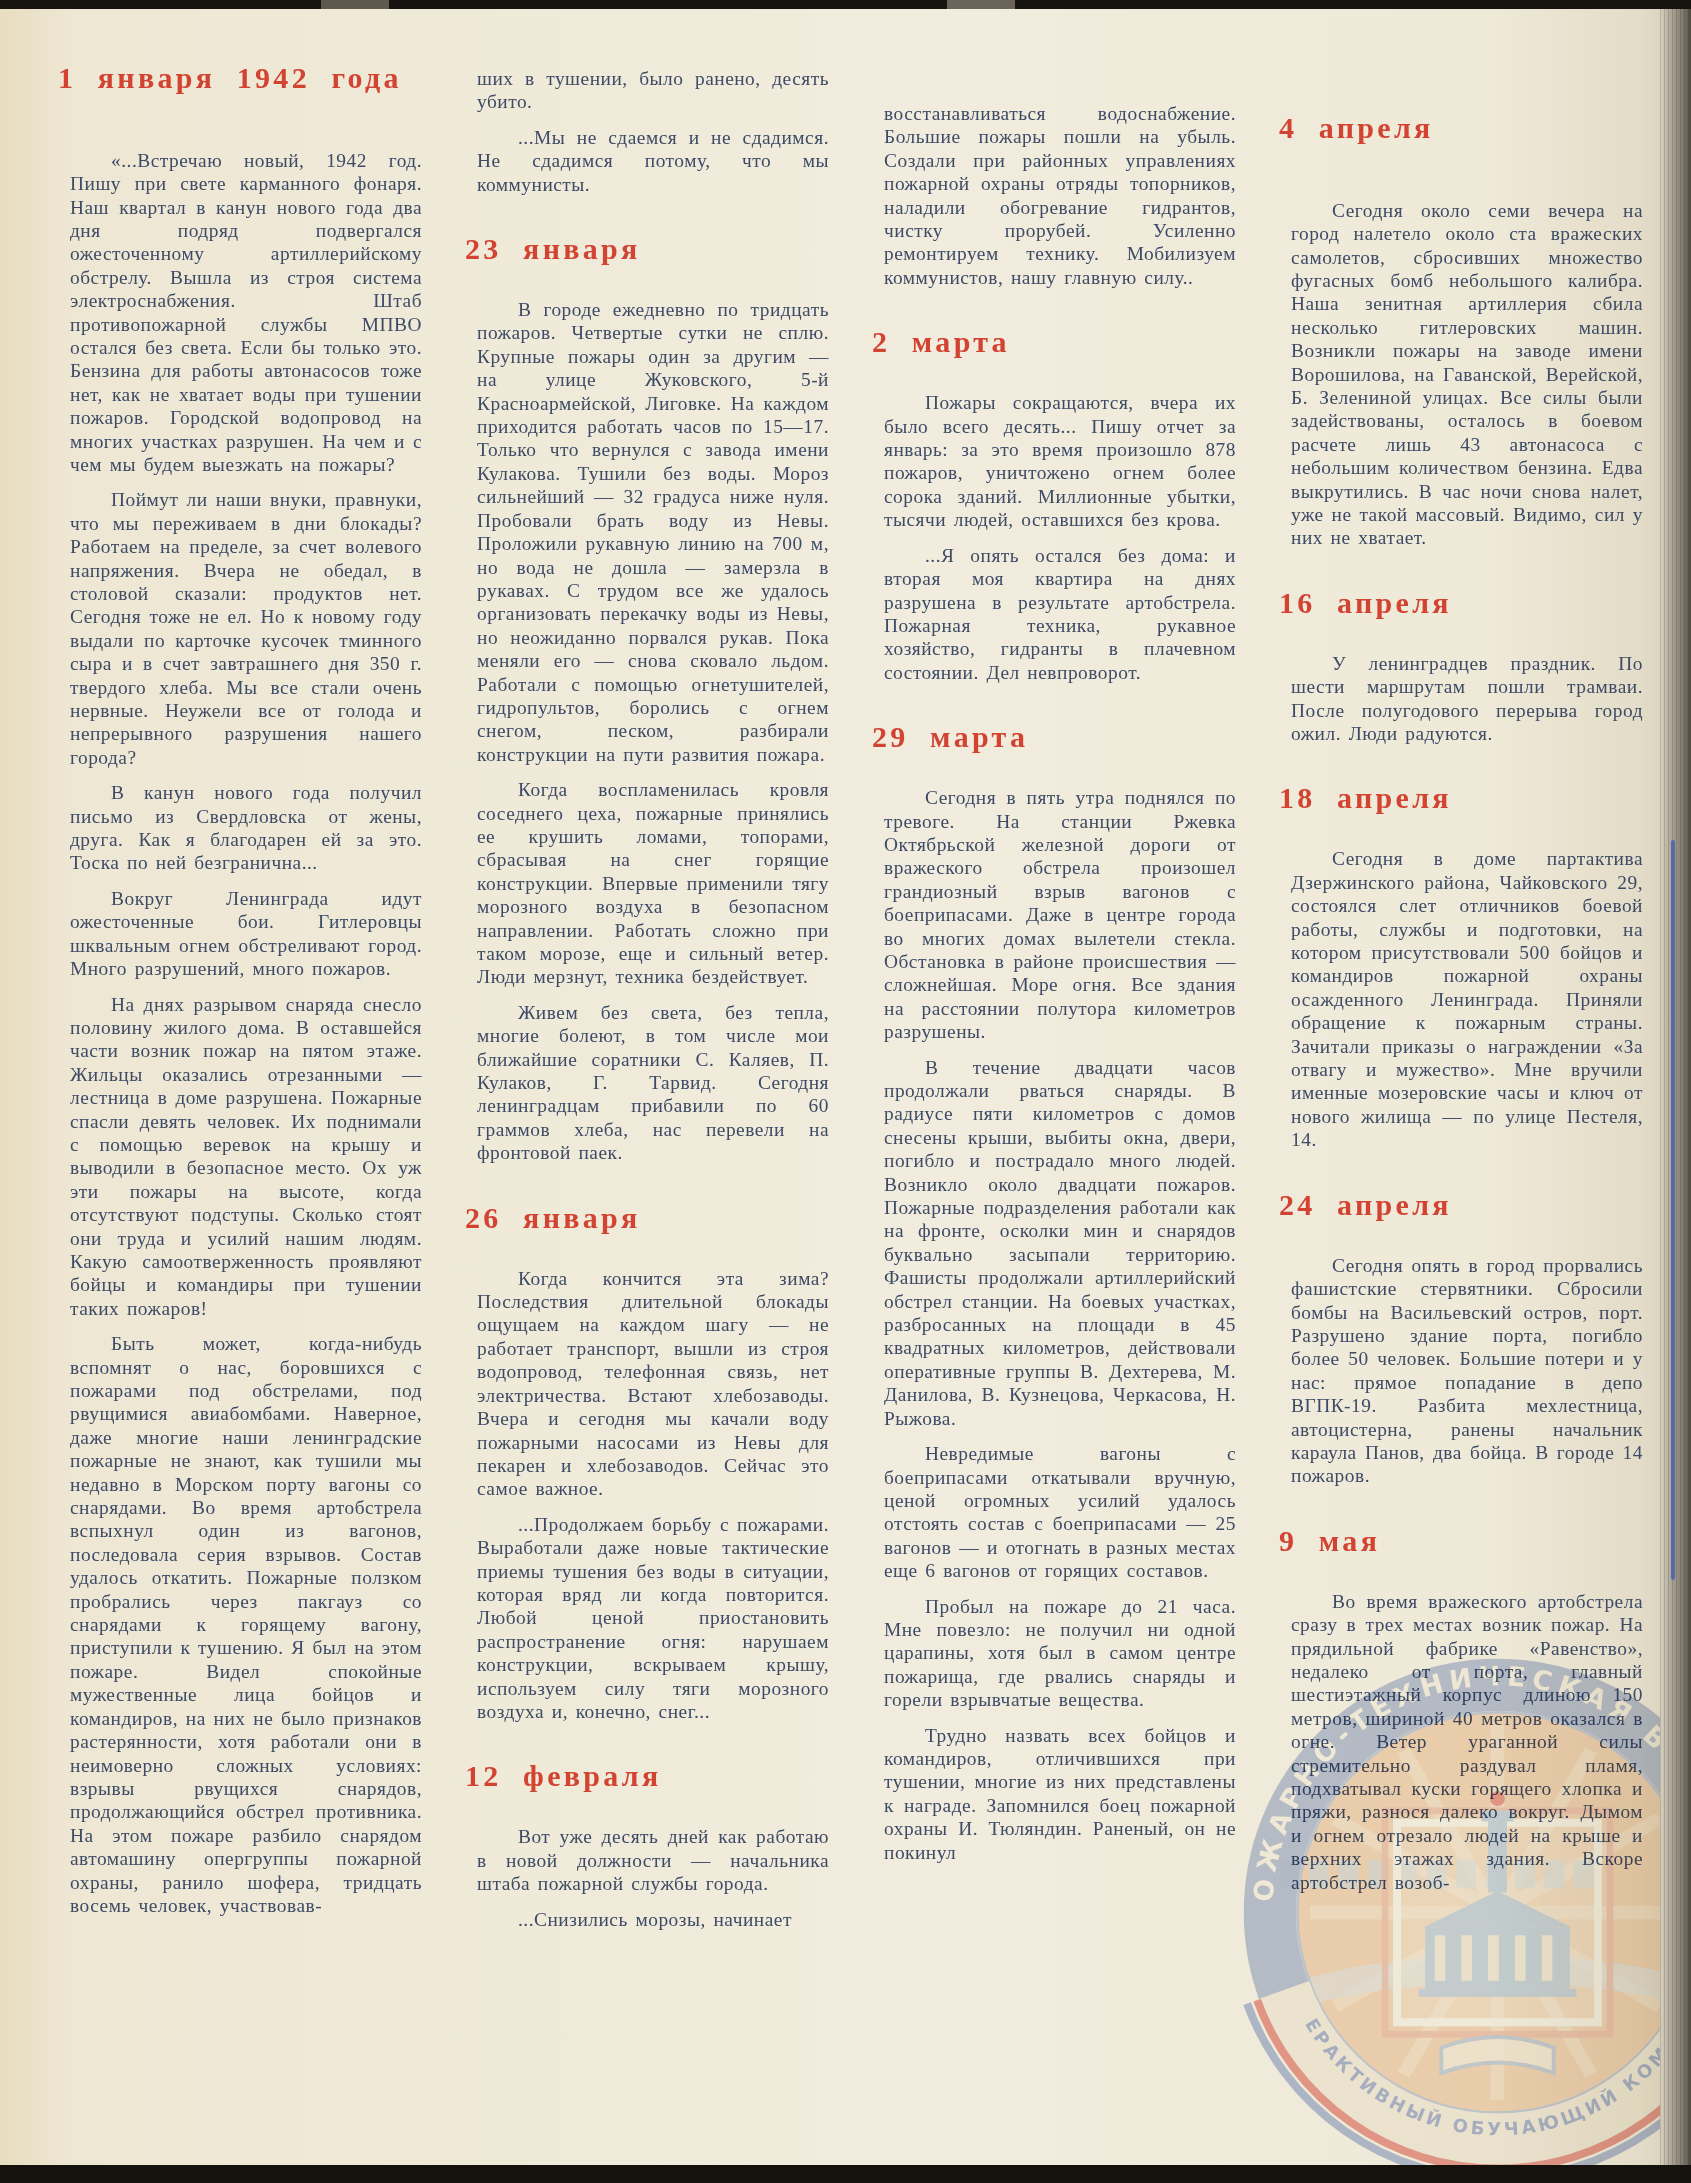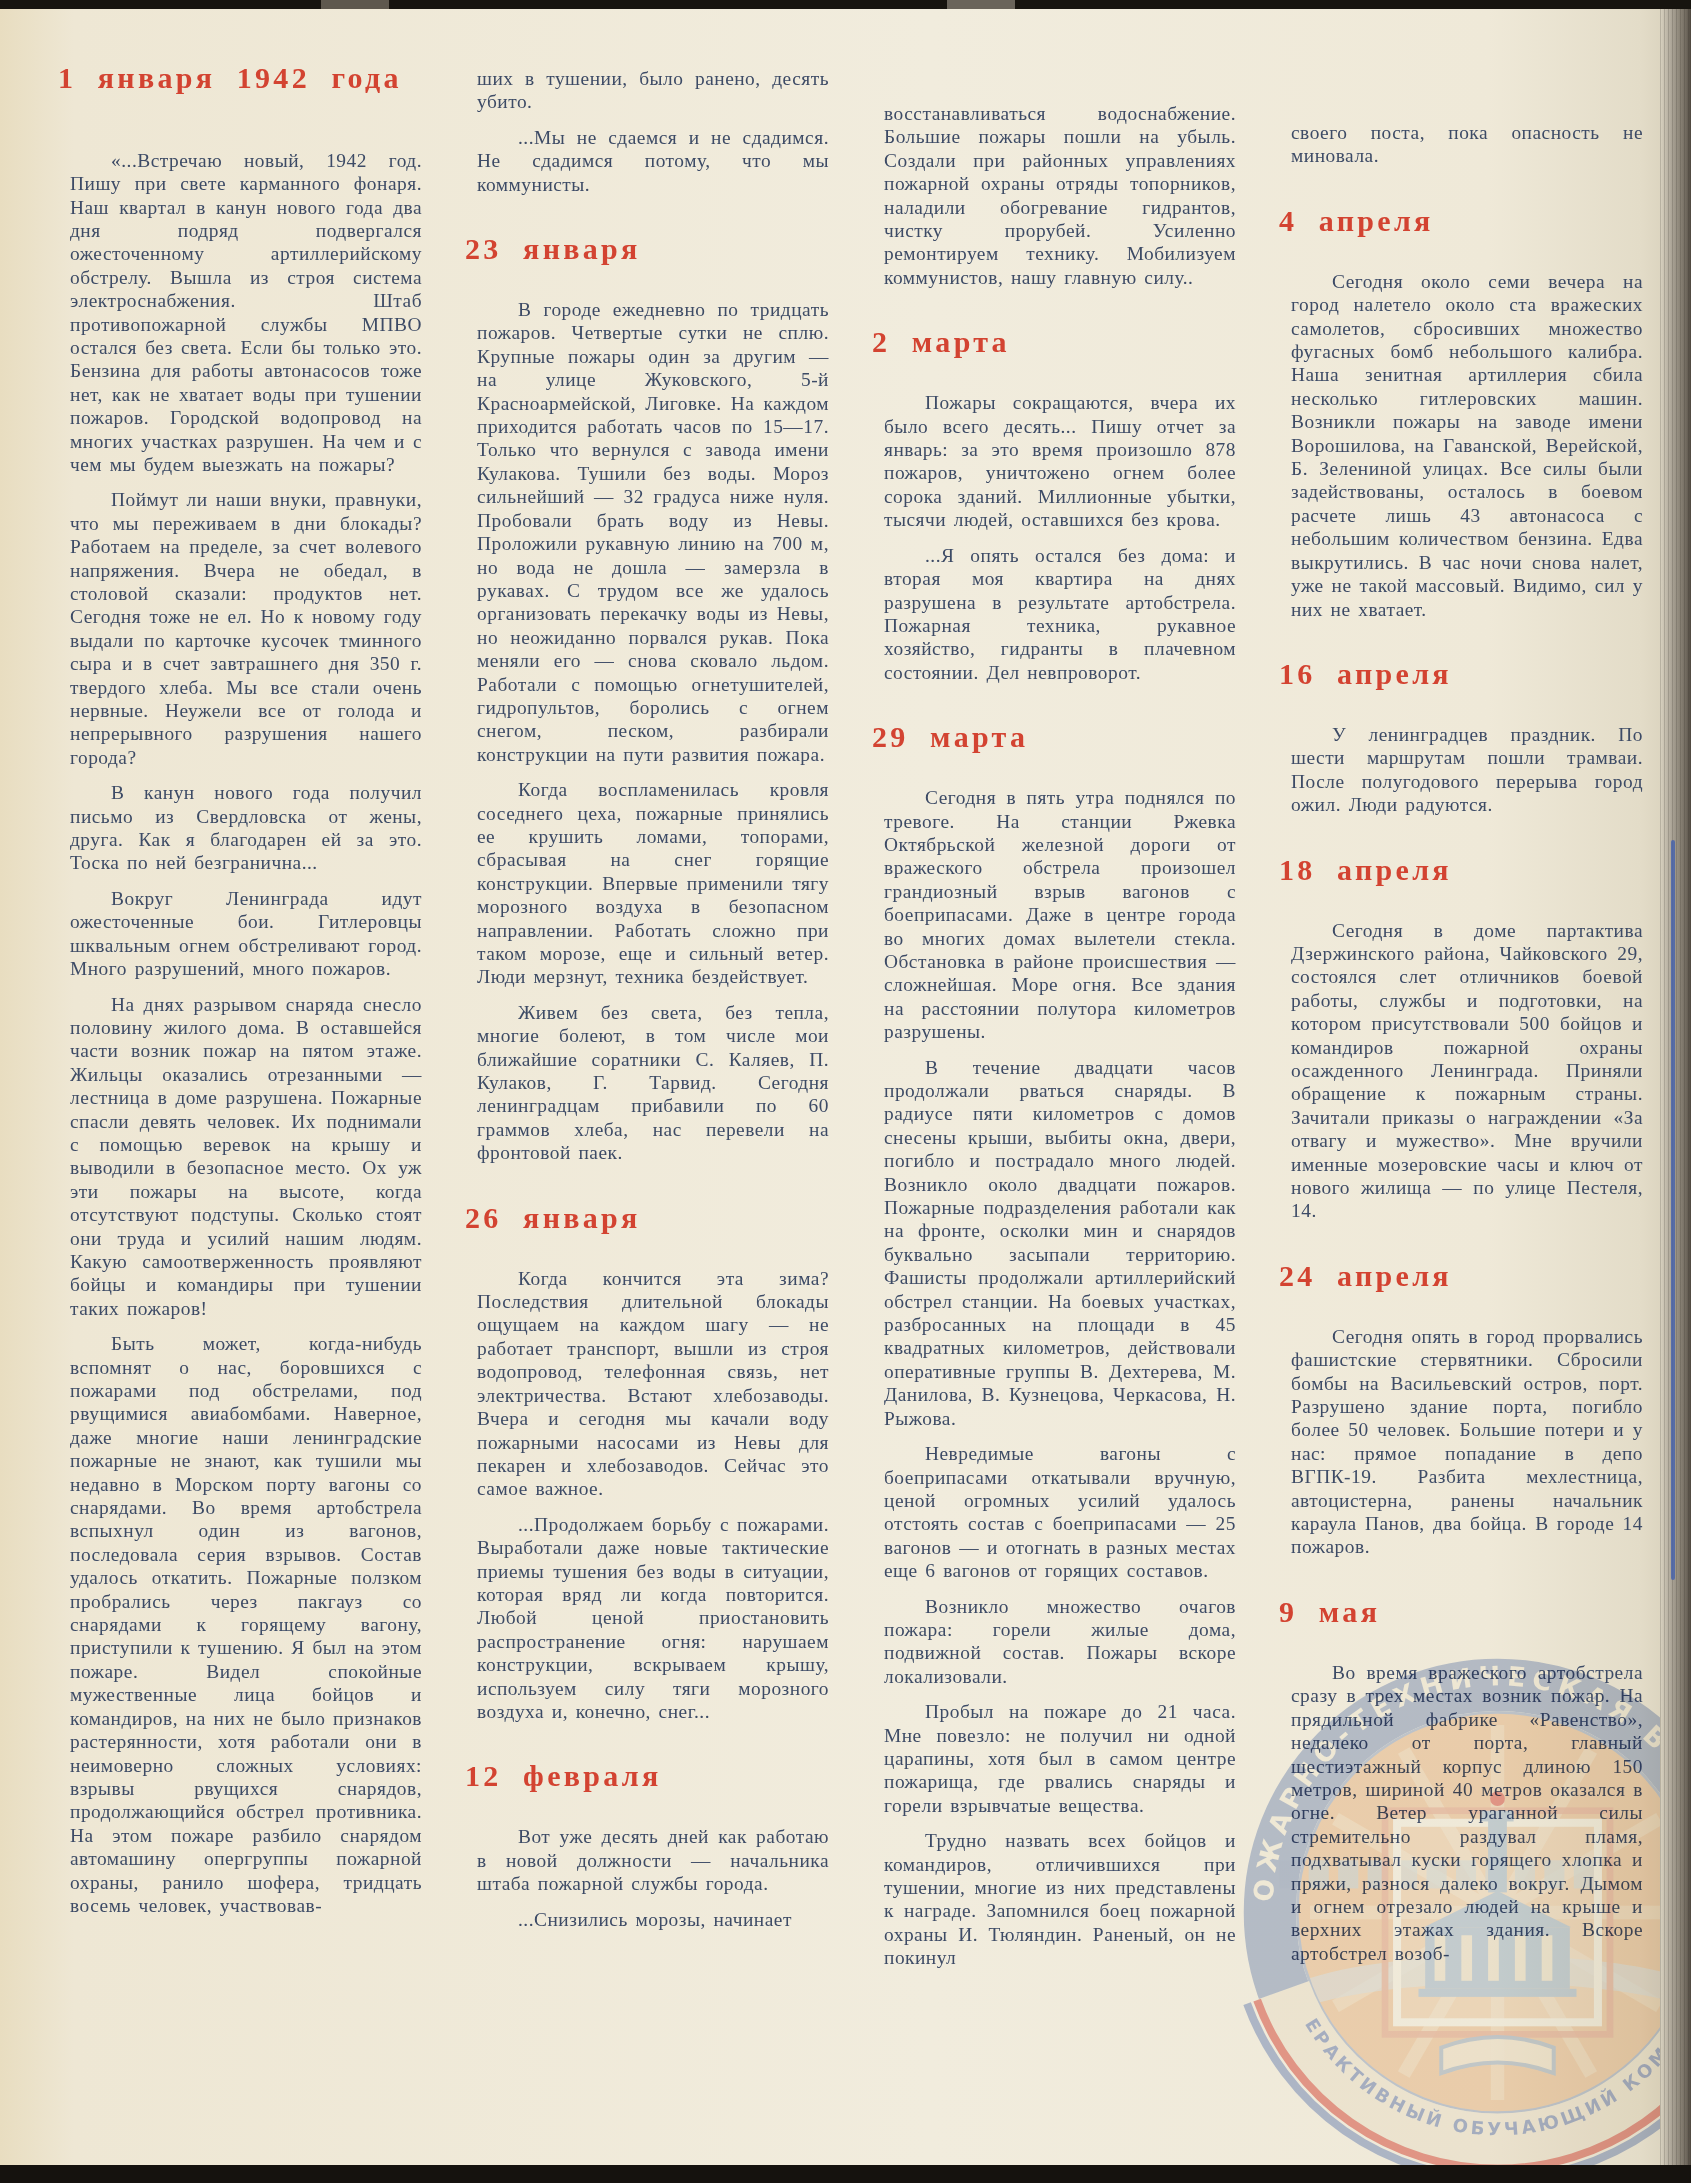--- a/index.html
+++ b/index.html
@@ -85,26 +85,24 @@
       </div>
       <div class="column">
         <p class="body-para no-indent">восстанавливаться водоснабжение. Большие пожары пошли на убыль. Создали при районных управлениях пожарной охраны отряды топорников, наладили обогревание гидрантов, чистку прорубей. Усиленно ремонтируем технику. Мобилизуем коммунистов, нашу главную силу..</p>
         <h2 class="date-heading">2 марта</h2>
         <p class="body-para">Пожары сокращаются, вчера их было всего десять... Пишу отчет за январь: за это время произошло 878 пожаров, уничтожено огнем более сорока зданий. Миллионные убытки, тысячи людей, оставшихся без крова.</p>
         <p class="body-para">...Я опять остался без дома: и вторая моя квартира на днях разрушена в результате артобстрела. Пожарная техника, рукавное хозяйство, гидранты в плачевном состоянии. Дел невпроворот.</p>
         <h2 class="date-heading">29 марта</h2>
         <p class="body-para">Сегодня в пять утра поднялся по тревоге. На станции Ржевка Октябрьской железной дороги от вражеского обстрела произошел грандиозный взрыв вагонов с боеприпасами. Даже в центре города во многих домах вылетели стекла. Обстановка в районе происшествия — сложнейшая. Море огня. Все здания на расстоянии полутора километров разрушены.</p>
         <p class="body-para">В течение двадцати часов продолжали рваться снаряды. В радиусе пяти километров с домов снесены крыши, выбиты окна, двери, погибло и пострадало много людей. Возникло около двадцати пожаров. Пожарные подразделения работали как на фронте, осколки мин и снарядов буквально засыпали территорию. Фашисты продолжали артиллерийский обстрел станции. На боевых участках, разбросанных на площади в 45 квадратных километров, действовали оперативные группы В. Дехтерева, М. Данилова, В. Кузнецова, Черкасова, Н. Рыжова.</p>
         <p class="body-para">Невредимые вагоны с боеприпасами откатывали вручную, ценой огромных усилий удалось отстоять состав с боеприпасами — 25 вагонов — и отогнать в разных местах еще 6 вагонов от горящих составов.</p>
-        <p class="body-para">Возникло множество очагов пожара: горели жилые дома, подвижной состав. Пожары вскоре локализовали.</p>
         <p class="body-para">Пробыл на пожаре до 21 часа. Мне повезло: не получил ни одной царапины, хотя был в самом центре пожарища, где рвались снаряды и горели взрывчатые вещества.</p>
         <p class="body-para">Трудно назвать всех бойцов и командиров, отличившихся при тушении, многие из них представлены к награде. Запомнился боец пожарной охраны И. Тюляндин. Раненый, он не покинул</p>
       </div>
       <div class="column">
-        <p class="body-para no-indent">своего поста, пока опасность не миновала.</p>
         <h2 class="date-heading">4 апреля</h2>
         <p class="body-para">Сегодня около семи вечера на город налетело около ста вражеских самолетов, сбросивших множество фугасных бомб небольшого калибра. Наша зенитная артиллерия сбила несколько гитлеровских машин. Возникли пожары на заводе имени Ворошилова, на Гаванской, Верейской, Б. Зелениной улицах. Все силы были задействованы, осталось в боевом расчете лишь 43 автонасоса с небольшим количеством бензина. Едва выкрутились. В час ночи снова налет, уже не такой массовый. Видимо, сил у них не хватает.</p>
         <h2 class="date-heading">16 апреля</h2>
         <p class="body-para">У ленинградцев праздник. По шести маршрутам пошли трамваи. После полугодового перерыва город ожил. Люди радуются.</p>
         <h2 class="date-heading">18 апреля</h2>
         <p class="body-para">Сегодня в доме партактива Дзержинского района, Чайковского 29, состоялся слет отличников боевой работы, службы и подготовки, на котором присутствовали 500 бойцов и командиров пожарной охраны осажденного Ленинграда. Приняли обращение к пожарным страны. Зачитали приказы о награждении «За отвагу и мужество». Мне вручили именные мозеровские часы и ключ от нового жилища — по улице Пестеля, 14.</p>
         <h2 class="date-heading">24 апреля</h2>
         <p class="body-para">Сегодня опять в город прорвались фашистские стервятники. Сбросили бомбы на Васильевский остров, порт. Разрушено здание порта, погибло более 50 человек. Большие потери и у нас: прямое попадание в депо ВГПК-19. Разбита мехлестница, автоцистерна, ранены начальник караула Панов, два бойца. В городе 14 пожаров.</p>
         <h2 class="date-heading">9 мая</h2>
         <p class="body-para">Во время вражеского артобстрела сразу в трех местах возник пожар. На прядильной фабрике «Равенство», недалеко от порта, главный шестиэтажный корпус длиною 150 метров, шириной 40 метров оказался в огне. Ветер ураганной силы стремительно раздувал пламя, подхватывал куски горящего хлопка и пряжи, разнося далеко вокруг. Дымом и огнем отрезало людей на крыше и верхних этажах здания. Вскоре артобстрел возоб-</p>

